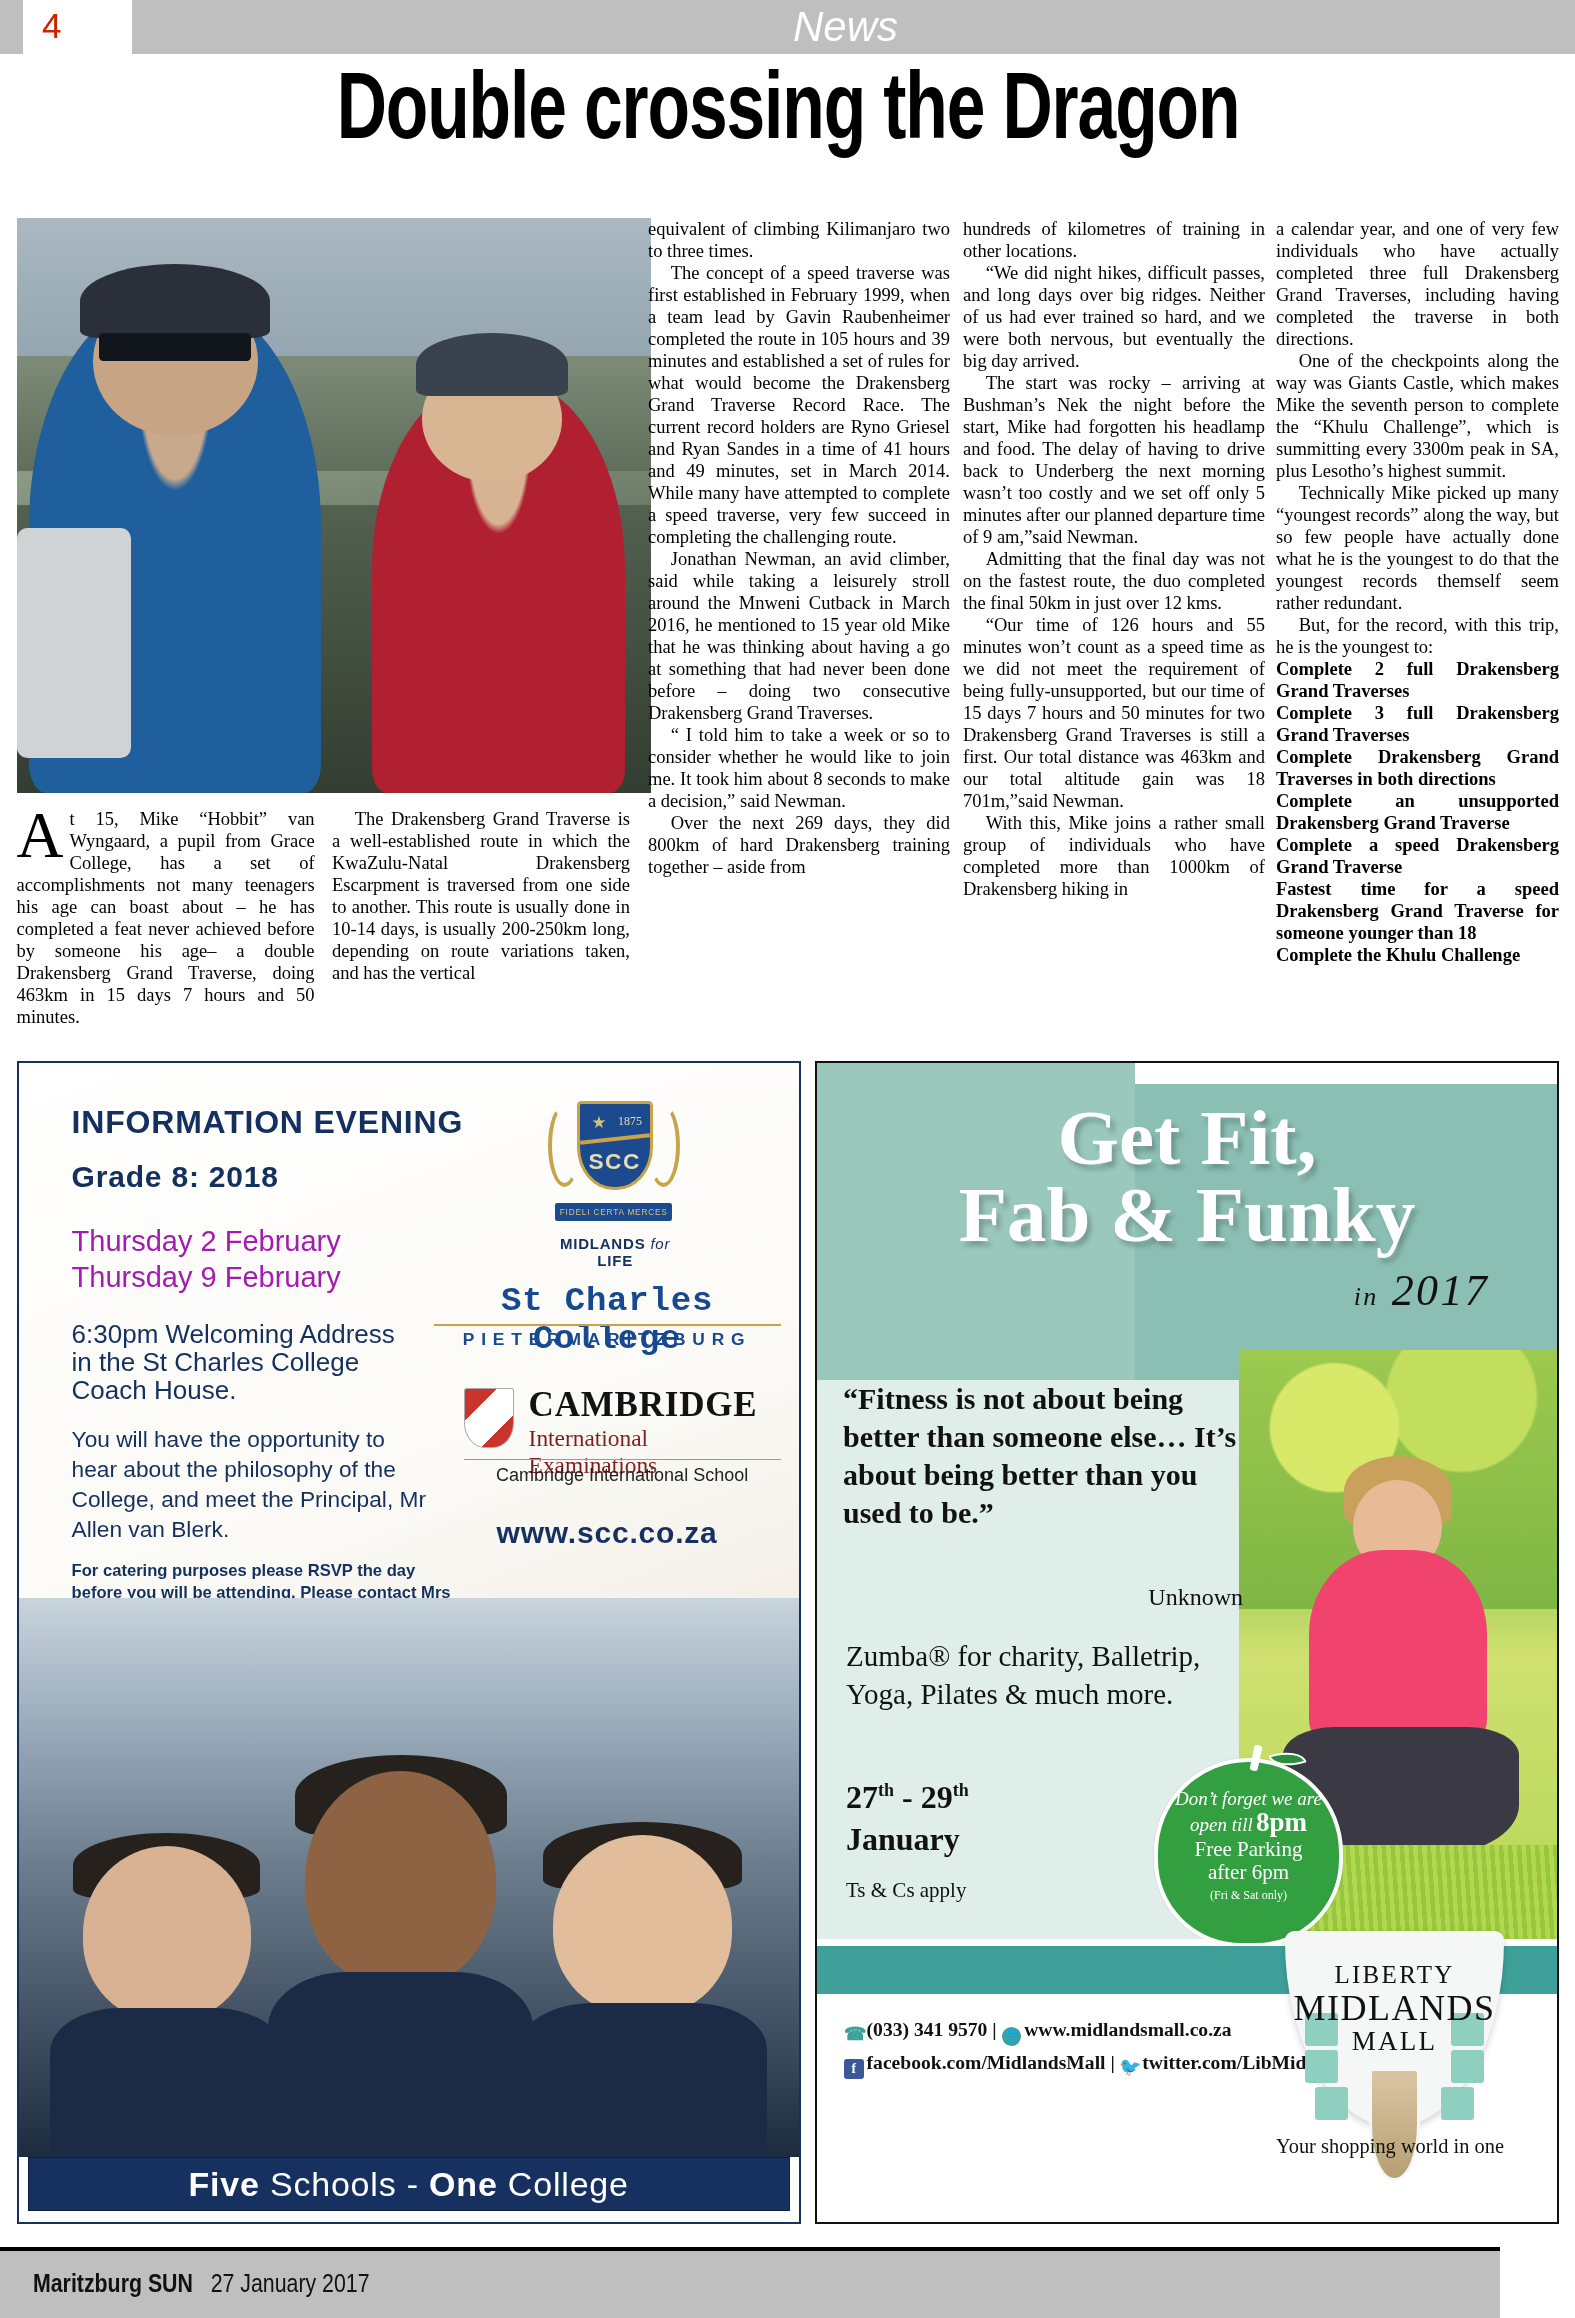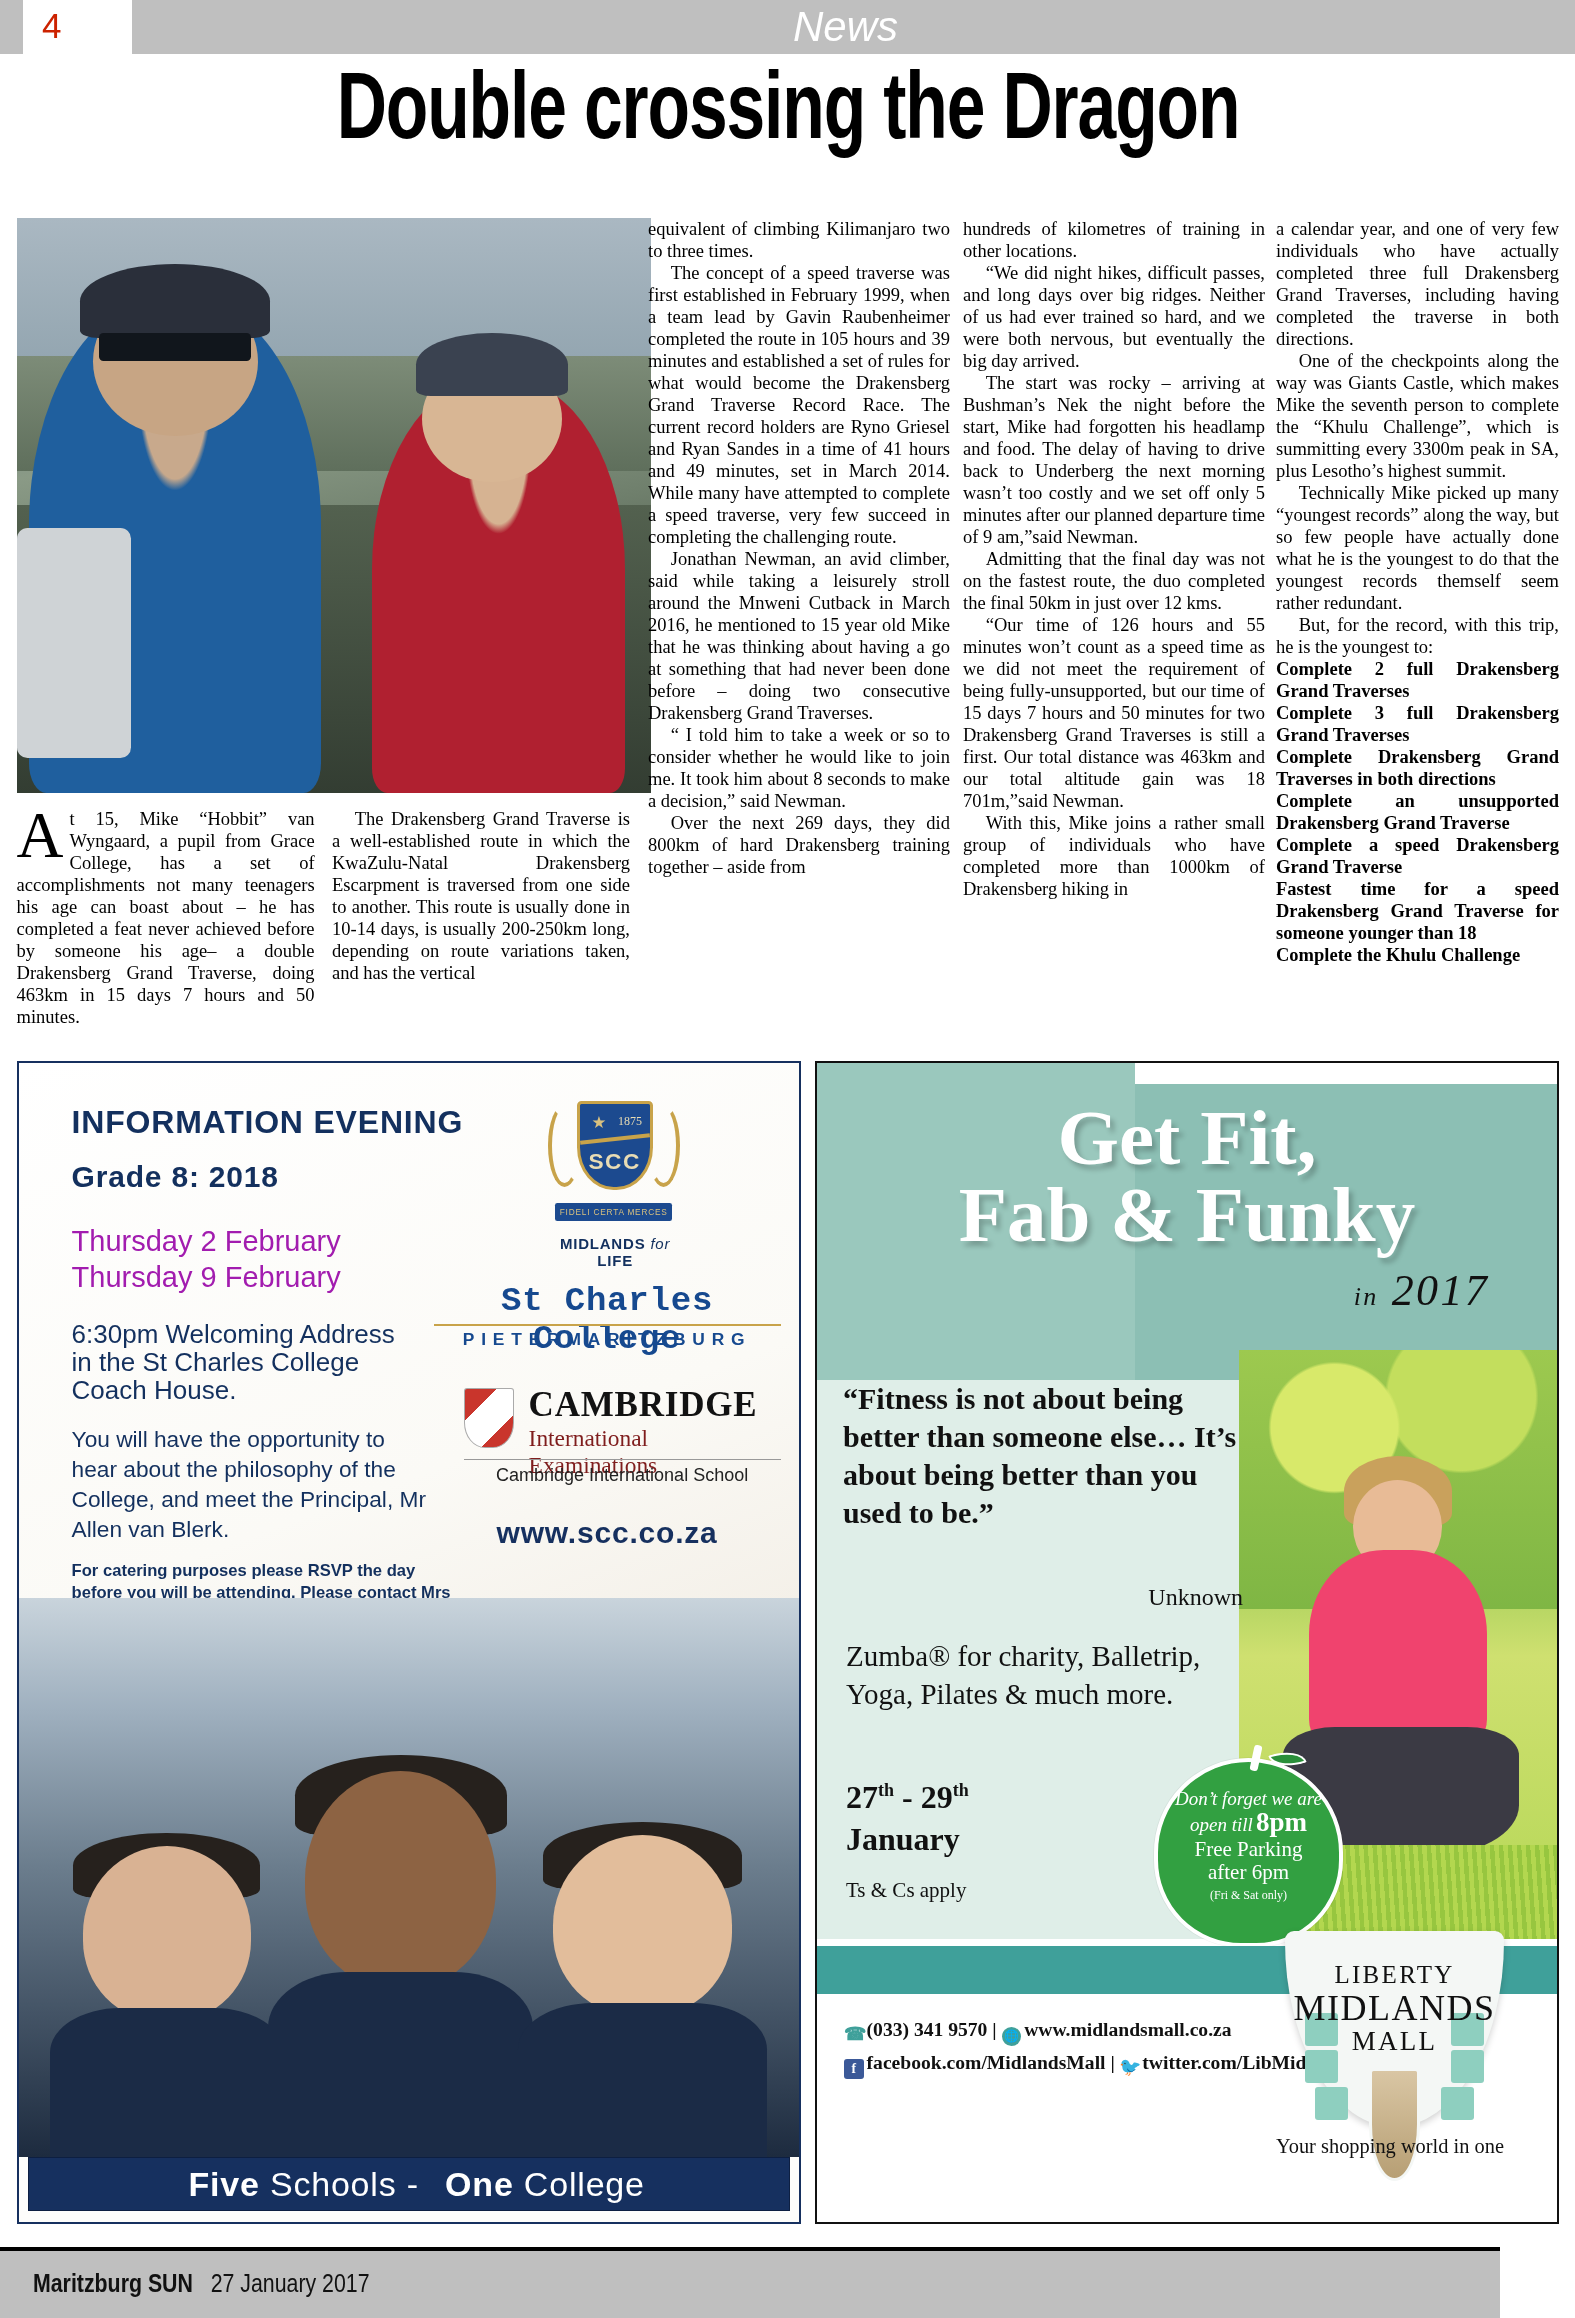--- a/index.html
+++ b/index.html
@@ -117,21 +117,21 @@
   #boy3 .face { background:#e2bd9b; }
   #scc-banner {
     position:absolute; left:9px; bottom:10.6px; width: calc(100% - 18px); height:54px;
     background:#16305f; border:1.5px solid #0d1f42;
     display:flex; align-items:center; justify-content:center;
   }
   #scc-banner-text {
     font-family:"Liberation Sans", sans-serif; font-size:34px; color:#ffffff;
     letter-spacing:0.8px;
   }
-  #scc-banner-text b { font-weight:700;margin-left:16px; }
+  #scc-banner-text b { font-weight:700; }
   #scc-banner-text span { font-weight:300; }
 
   .scc-h1 { position:absolute; left:53px; top:41px;
     font-family:"Liberation Sans", sans-serif; font-weight:700;
     font-size:32px; color:#13305e; letter-spacing:0.8px; }
   .scc-h2 { position:absolute; left:53px; top:97px;
     font-family:"Liberation Sans", sans-serif; font-weight:700;
     font-size:30px; color:#13305e; letter-spacing:0.8px; }
   .scc-dates { position:absolute; left:53px; top:160px;
     font-family:"Liberation Sans", sans-serif; font-weight:400;

